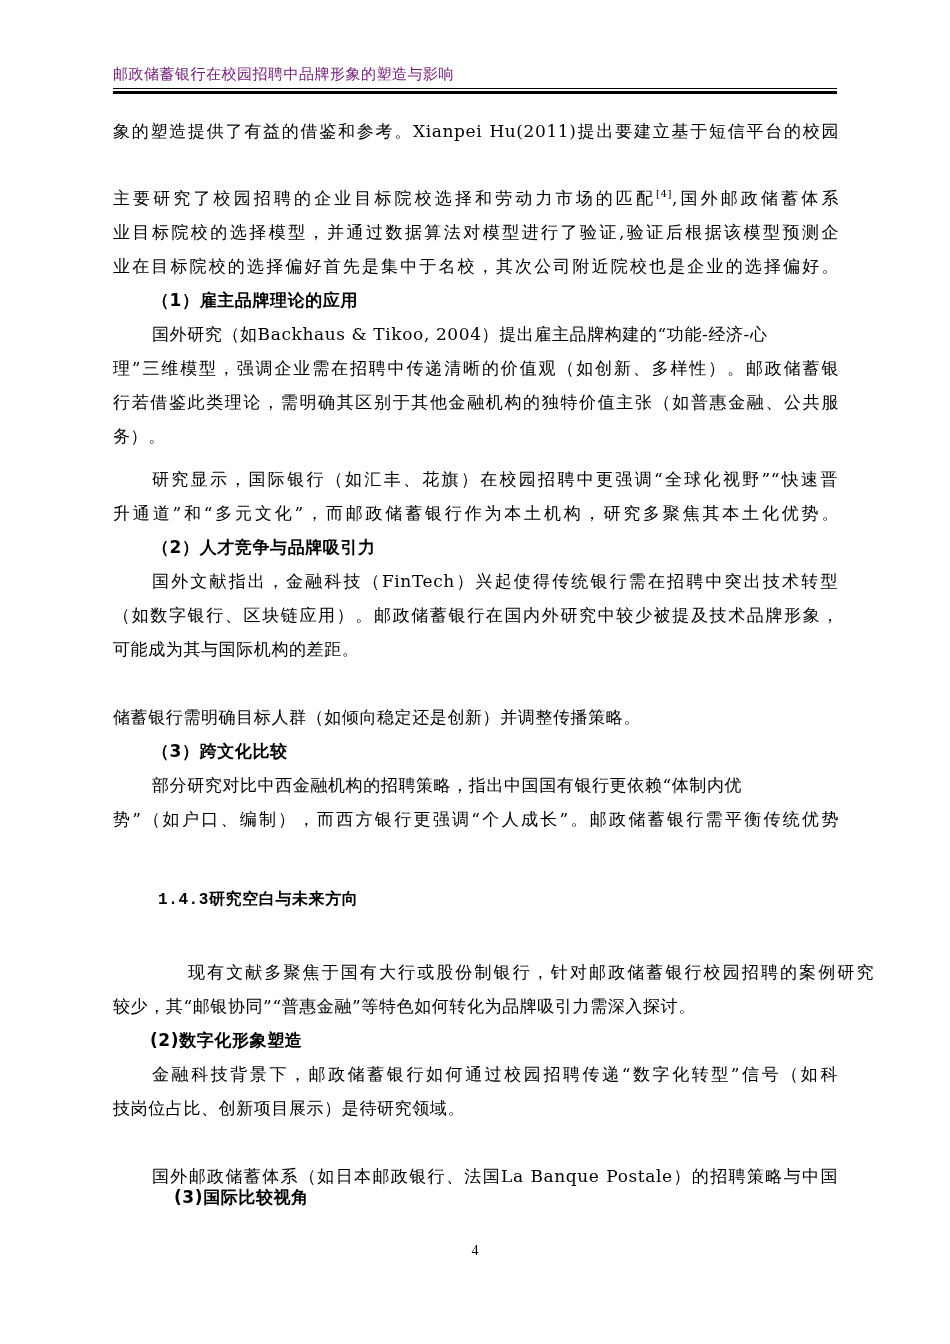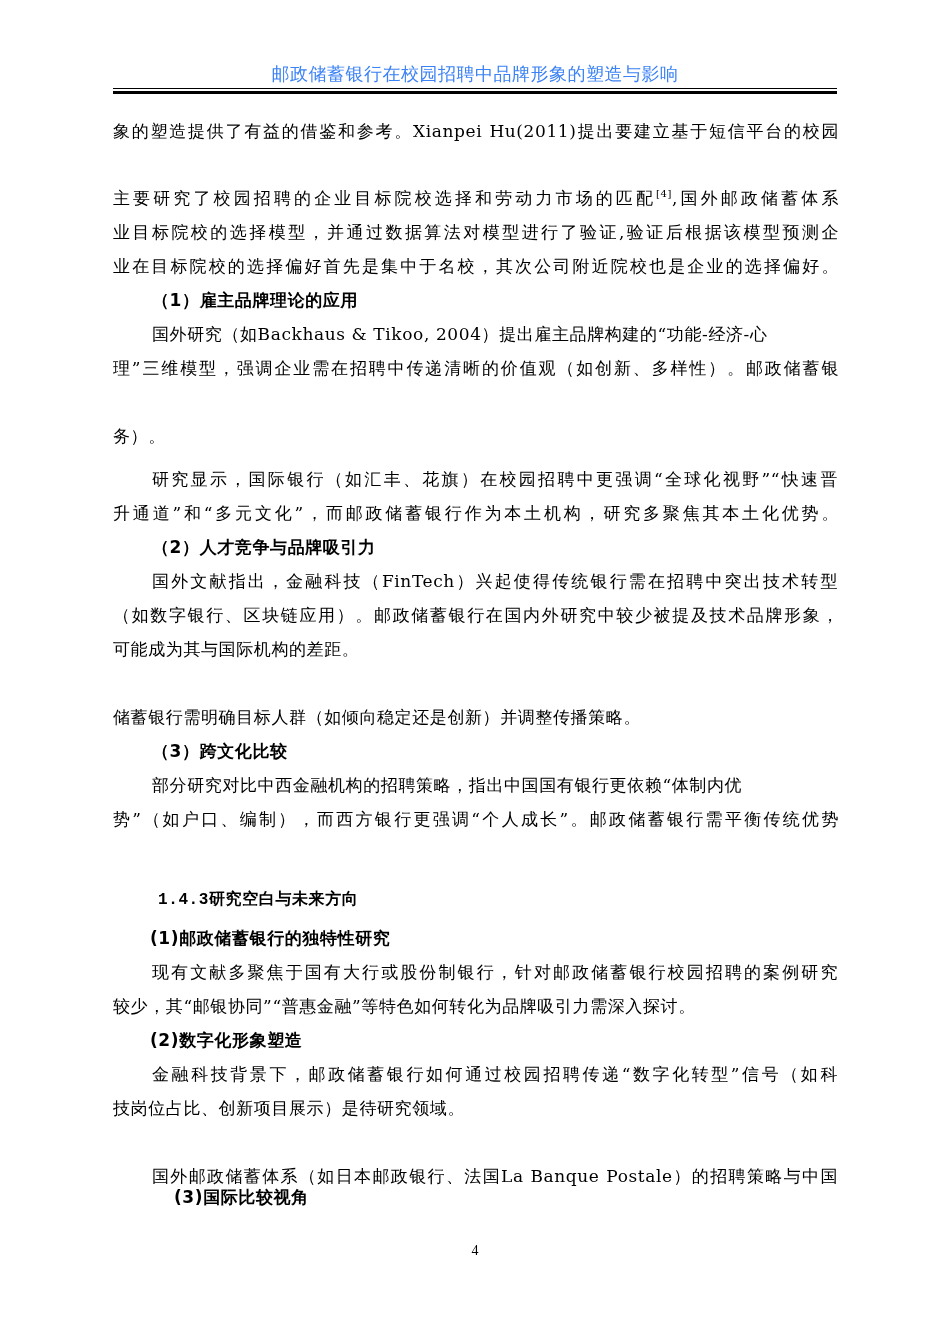--- a/index.html
+++ b/index.html
@@ -1,20 +1,20 @@
 <!DOCTYPE html>
 <html><head>
 <meta charset="utf-8">
 <style>
   html, body { margin: 0; padding: 0; background: #ffffff; }
   body { width: 950px; height: 1344px; position: relative; overflow: hidden;
          font-family: "DejaVu Serif", "Liberation Serif", serif; color: #000; }
   .page { position: absolute; left: 0; top: 0; width: 950px; height: 1344px; background: #fff; }
-  .running-header { position: absolute; left: 113px; width: 724px; top: 64px; text-align: center;
-                    font-size: 18px; line-height: 20px; color: #3b82f6; letter-spacing: 0.5px; }
+  .running-header { position: absolute; left: 113px; width: 724px; top: 64px; 
+                    font-size: 15px; line-height: 20px; color: #701a75; letter-spacing: 0.5px; }
   .rule-thin { position: absolute; left: 113px; width: 724px; top: 88px; height: 1px; background: #000; }
   .rule-thick { position: absolute; left: 113px; width: 724px; top: 91px; height: 3px; background: #000; }
   .line { position: absolute; left: 113px; width: 726px; font-size: 17px; line-height: 22px;
           white-space: nowrap; letter-spacing: 0.6px; }
   .indent { left: 152px; }
   .just { text-align: justify; text-align-last: justify; }
   .h3 { font-family: "DejaVu Sans", "Liberation Sans", sans-serif; font-weight: bold; font-size: 17px; }
   .h2 { font-family: Liberation Mono, monospace; font-weight: bold; font-size: 16px; line-height: 26px; }
   sup { font-size: 10px; vertical-align: 7px; line-height: 0; }
   .page-number { position: absolute; left: 0; width: 950px; top: 1243px; text-align: center;
@@ -30,38 +30,38 @@
   <div class="rule-thick"></div>
 
   <div class="line just" style="top:120px">象的塑造提供了有益的借鉴和参考。Xianpei Hu(2011)提出要建立基于短信平台的校园</div>
   <div class="line just" style="top:187px"><span>主要研究了校园招聘的企业目标院校选择和劳动力市场的匹配</span><sup>[4]</sup><span>,国外邮政储蓄体系</span></div>
   <div class="line just" style="top:221px">业目标院校的选择模型，并通过数据算法对模型进行了验证,验证后根据该模型预测企</div>
   <div class="line just" style="top:255px">业在目标院校的选择偏好首先是集中于名校，其次公司附近院校也是企业的选择偏好。</div>
 
   <div class="line indent h3" style="top:289px">（1）雇主品牌理论的应用</div>
   <div class="line indent" style="top:323px">国外研究（如Backhaus &amp; Tikoo, 2004）提出雇主品牌构建的“功能-经济-心</div>
   <div class="line just" style="top:357px">理”三维模型，强调企业需在招聘中传递清晰的价值观（如创新、多样性）。邮政储蓄银</div>
+  <div class="line just" style="top:391px">行若借鉴此类理论，需明确其区别于其他金融机构的独特价值主张（如普惠金融、公共服</div>
   <div class="line" style="top:425px">务）。</div>
   <div class="line just" style="top:502px">升通道”和“多元文化”，而邮政储蓄银行作为本土机构，研究多聚焦其本土化优势。</div>
   <div class="line indent" style="top:468px; width:686px; text-align:justify; text-align-last:justify;">研究显示，国际银行（如汇丰、花旗）在校园招聘中更强调“全球化视野”“快速晋</div>
 
   <div class="line indent h3" style="top:536px">（2）人才竞争与品牌吸引力</div>
   <div class="line indent" style="top:570px; width:686px; text-align:justify; text-align-last:justify;">国外文献指出，金融科技（FinTech）兴起使得传统银行需在招聘中突出技术转型</div>
   <div class="line just" style="top:604px">（如数字银行、区块链应用）。邮政储蓄银行在国内外研究中较少被提及技术品牌形象，</div>
   <div class="line" style="top:638px">可能成为其与国际机构的差距。</div>
   <div class="line" style="top:706px">储蓄银行需明确目标人群（如倾向稳定还是创新）并调整传播策略。</div>
 
   <div class="line indent h3" style="top:740px">（3）跨文化比较</div>
   <div class="line indent" style="top:774px">部分研究对比中西金融机构的招聘策略，指出中国国有银行更依赖“体制内优</div>
   <div class="line just" style="top:808px">势”（如户口、编制），而西方银行更强调“个人成长”。邮政储蓄银行需平衡传统优势</div>
 
   <div class="line h2" style="top:887px; left:158px;">1.4.3研究空白与未来方向</div>
 
-  <div class="line indent h3" style="top:927px; left:150px;">(1)邮政储蓄银行的独特性研究</div>
-  <div class="line indent" style="top:961px; width:686px; text-align:justify; text-align-last:justify;">现有文献多聚焦于国有大行或股份制银行，针对邮政储蓄银行校园招聘的案例研究</div>
+  <div class="line indent" style="top:961px; width:686px; text-align:justify; text-align-last:justify;margin-left:36px;">现有文献多聚焦于国有大行或股份制银行，针对邮政储蓄银行校园招聘的案例研究</div>
   <div class="line" style="top:995px">较少，其“邮银协同”“普惠金融”等特色如何转化为品牌吸引力需深入探讨。</div>
 
   <div class="line indent h3" style="top:1029px; left:150px;">(2)数字化形象塑造</div>
   <div class="line indent" style="top:1063px; width:686px; text-align:justify; text-align-last:justify;">金融科技背景下，邮政储蓄银行如何通过校园招聘传递“数字化转型”信号（如科</div>
   <div class="line" style="top:1097px">技岗位占比、创新项目展示）是待研究领域。</div>
 
   <div class="line indent h3" style="top:1186px; left:150px;margin-left:24px;">(3)国际比较视角</div>
   <div class="line indent" style="top:1165px; width:686px; text-align:justify; text-align-last:justify;">国外邮政储蓄体系（如日本邮政银行、法国La Banque Postale）的招聘策略与中国</div>
 
   <div class="page-number">4</div>

